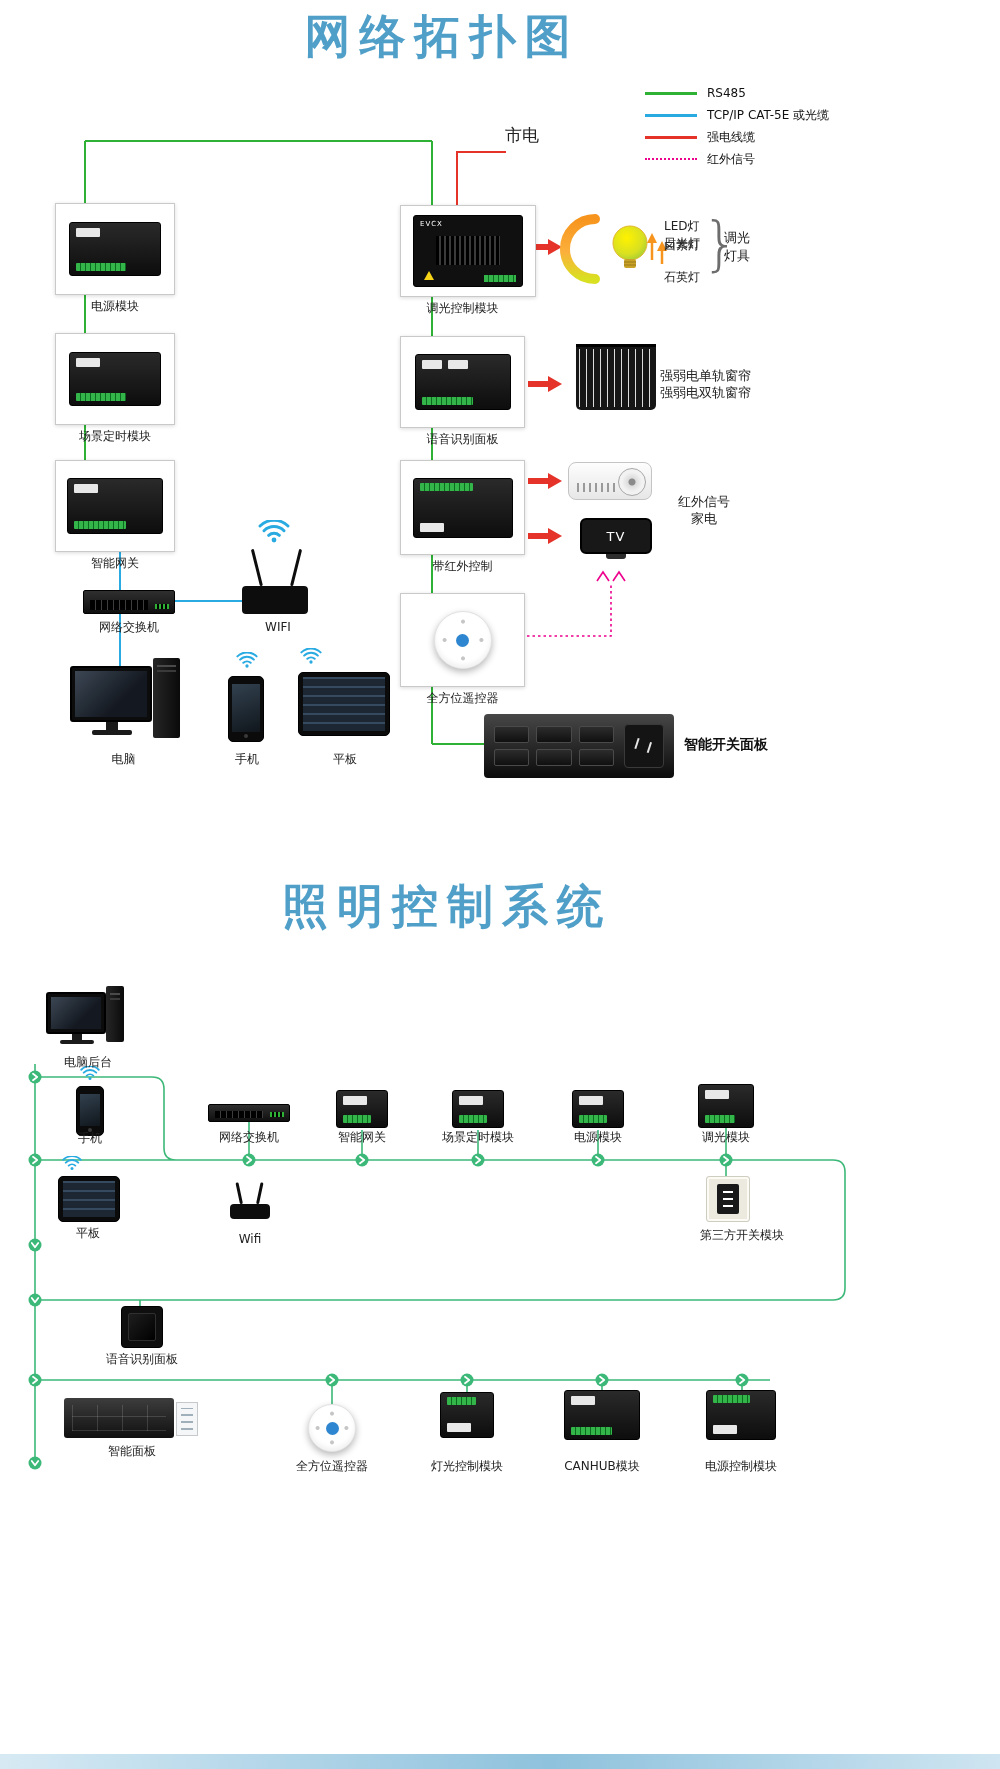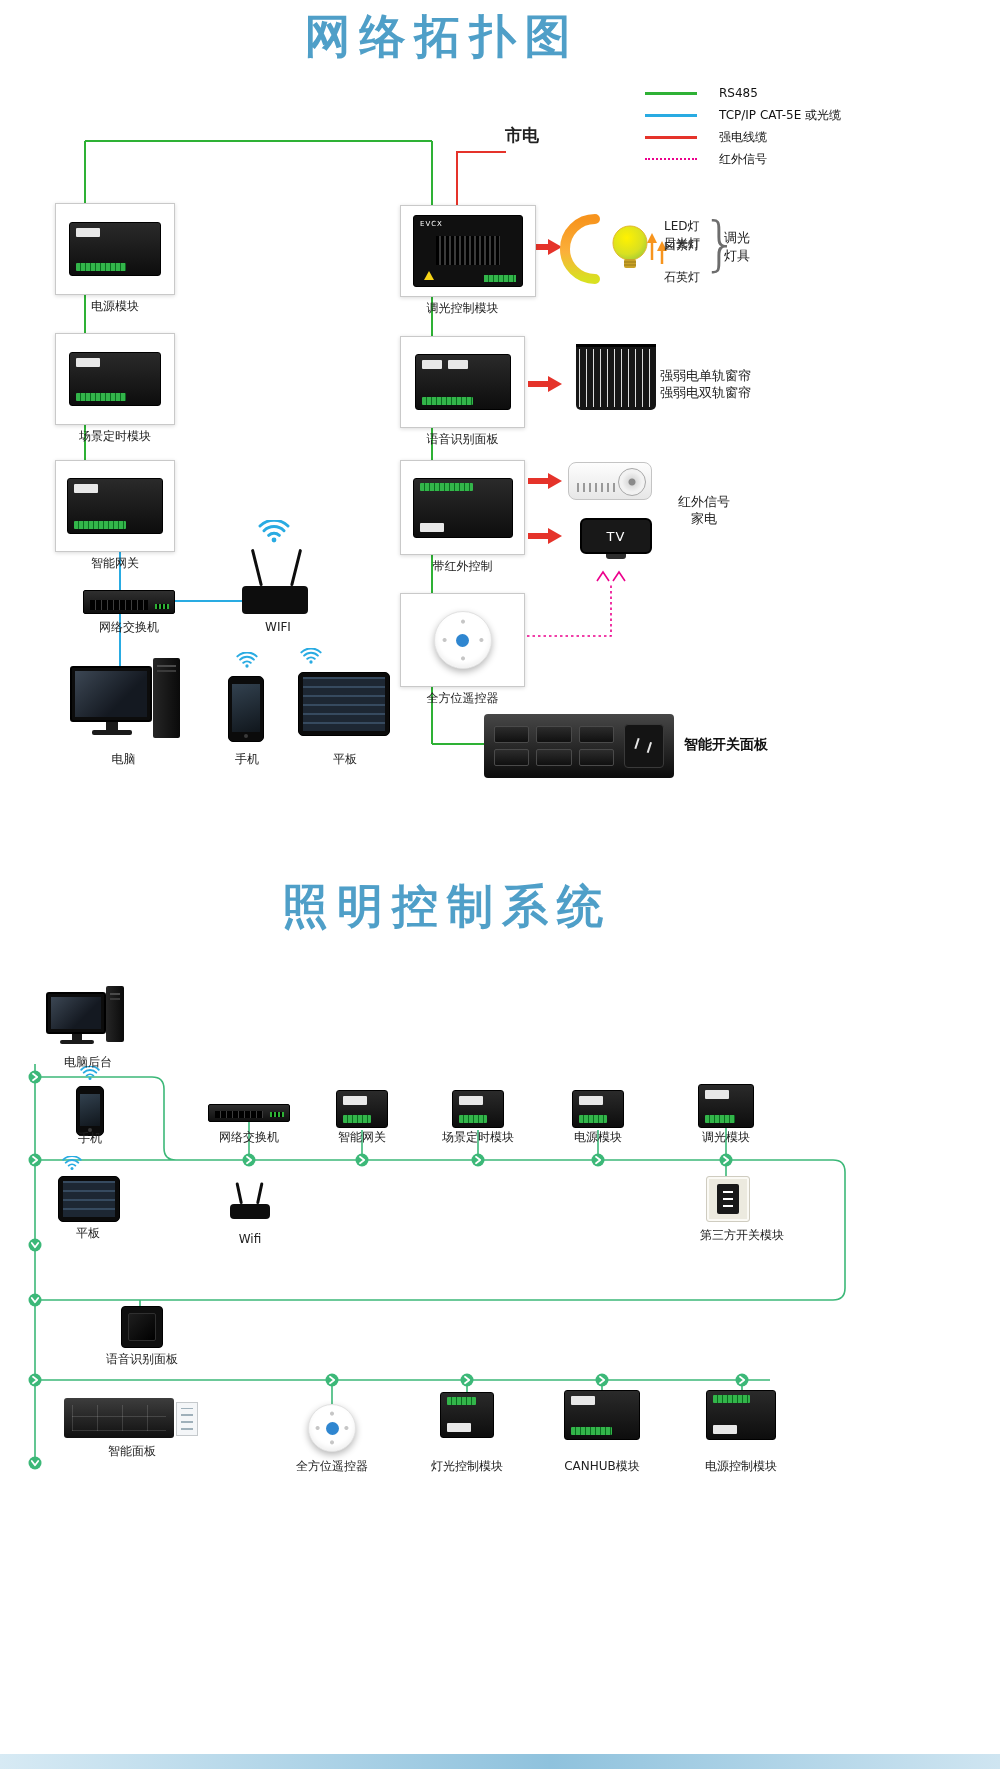--- a/index.html
+++ b/index.html
@@ -8,23 +8,23 @@
   .abs { position:absolute; }
   .abs > div, .abs > span { position:absolute; }
   .lines { position:absolute; left:0; top:0; z-index:1; }
   .z2 { z-index:2; }
   .cap { position:absolute; font-size:12px; color:#222; text-align:center; z-index:3; line-height:1.3; }
   .cap.lg { font-size:13px; }
   .cap.left { text-align:left; }
   .cap.bold { font-weight:bold; font-size:14px; color:#111; }
   .sec-title { position:absolute; text-align:center; font-size:46px; font-weight:bold;
                color:#4F9FC8; letter-spacing:9px; z-index:3; }
-  .mains { position:absolute; font-size:17px; font-weight:bold; color:#222; z-index:3;text-align:center; }
+  .mains { position:absolute; font-size:17px; font-weight:normal; color:#222; z-index:3;text-align:center; }
   .legend { position:absolute; left:645px; top:82px; width:230px; z-index:3; }
-  .lrow { display:flex; align-items:center; gap:22px; height:22px; }
+  .lrow { display:flex; align-items:center; gap:10px; height:22px; }
   .lswatch { width:52px; height:0; }
   .llabel { font-size:12px; color:#111; }
   .card { position:absolute; background:#fff; border:1px solid #c9c9c9; box-shadow:0 1px 4px rgba(0,0,0,.15);
           display:flex; align-items:center; justify-content:center; z-index:2; }
   
   .din { position:relative; background:linear-gradient(180deg,#2a2a2a,#0d0d0d); border:1px solid #000; border-radius:3px; }
   .din::before { content:""; position:absolute; top:5px; left:6px; width:24px; height:9px; background:#e8e8e8; border-radius:1px; }
   .din::after { content:""; position:absolute; bottom:4px; left:6px; width:55%; height:8px; border-radius:1px;
                 background:repeating-linear-gradient(90deg,#33B54A 0 4px,#0a6b1f 4px 5px); }
   .din.tt::after { bottom:auto; top:4px; }

